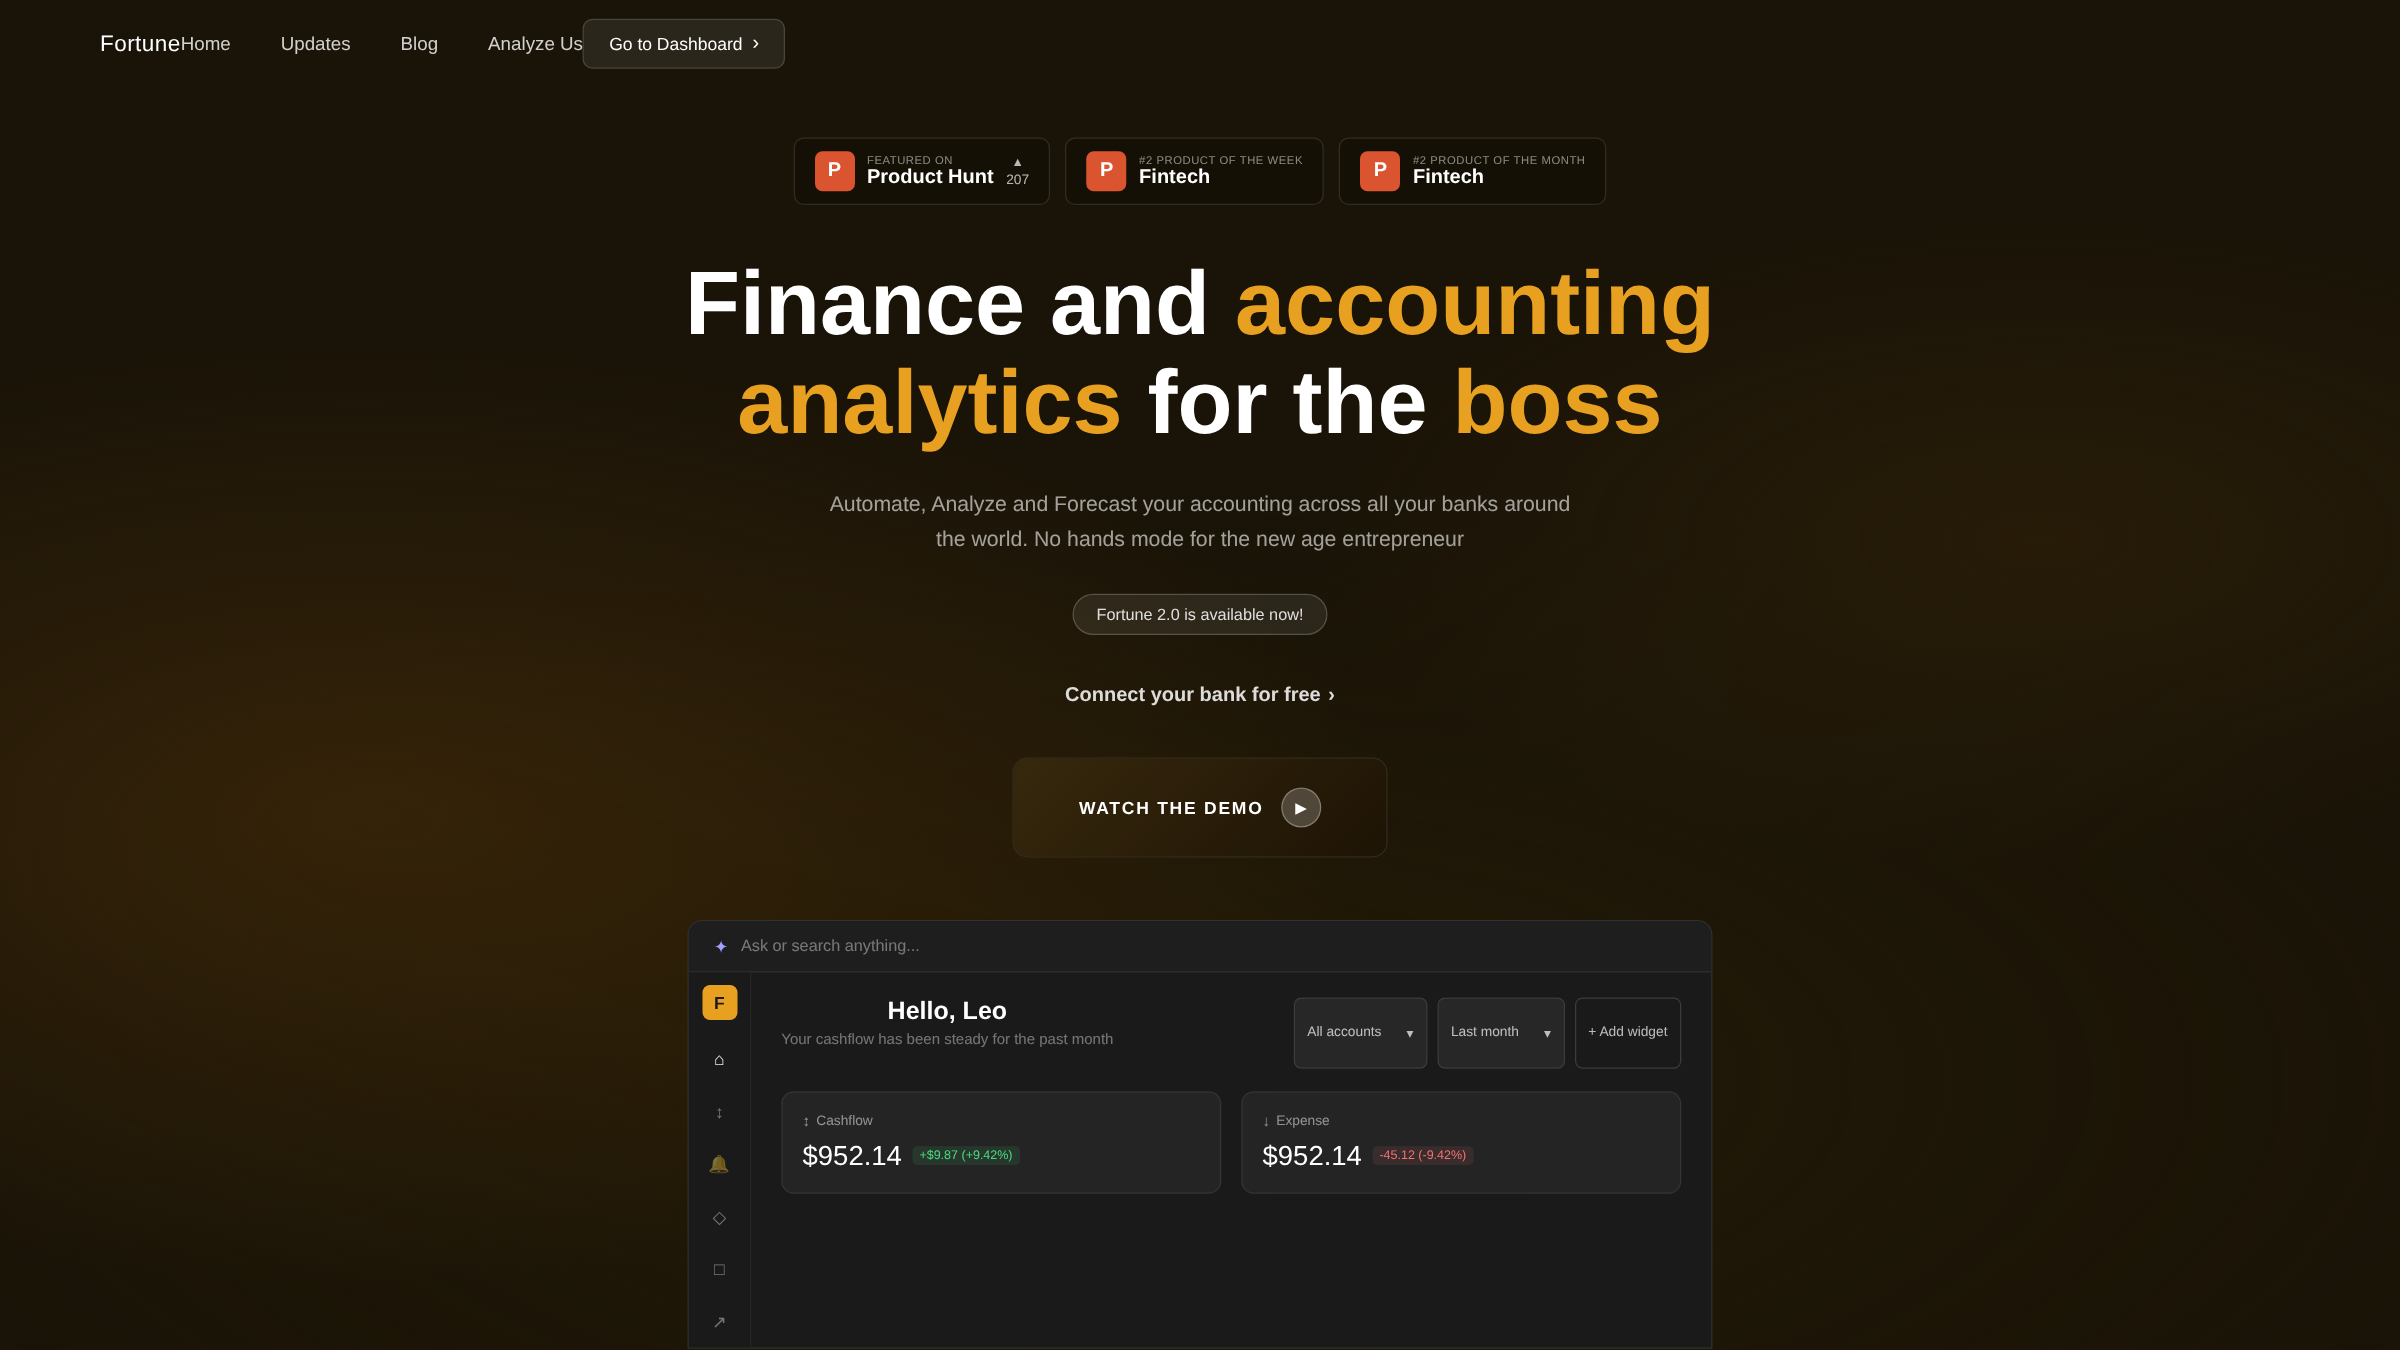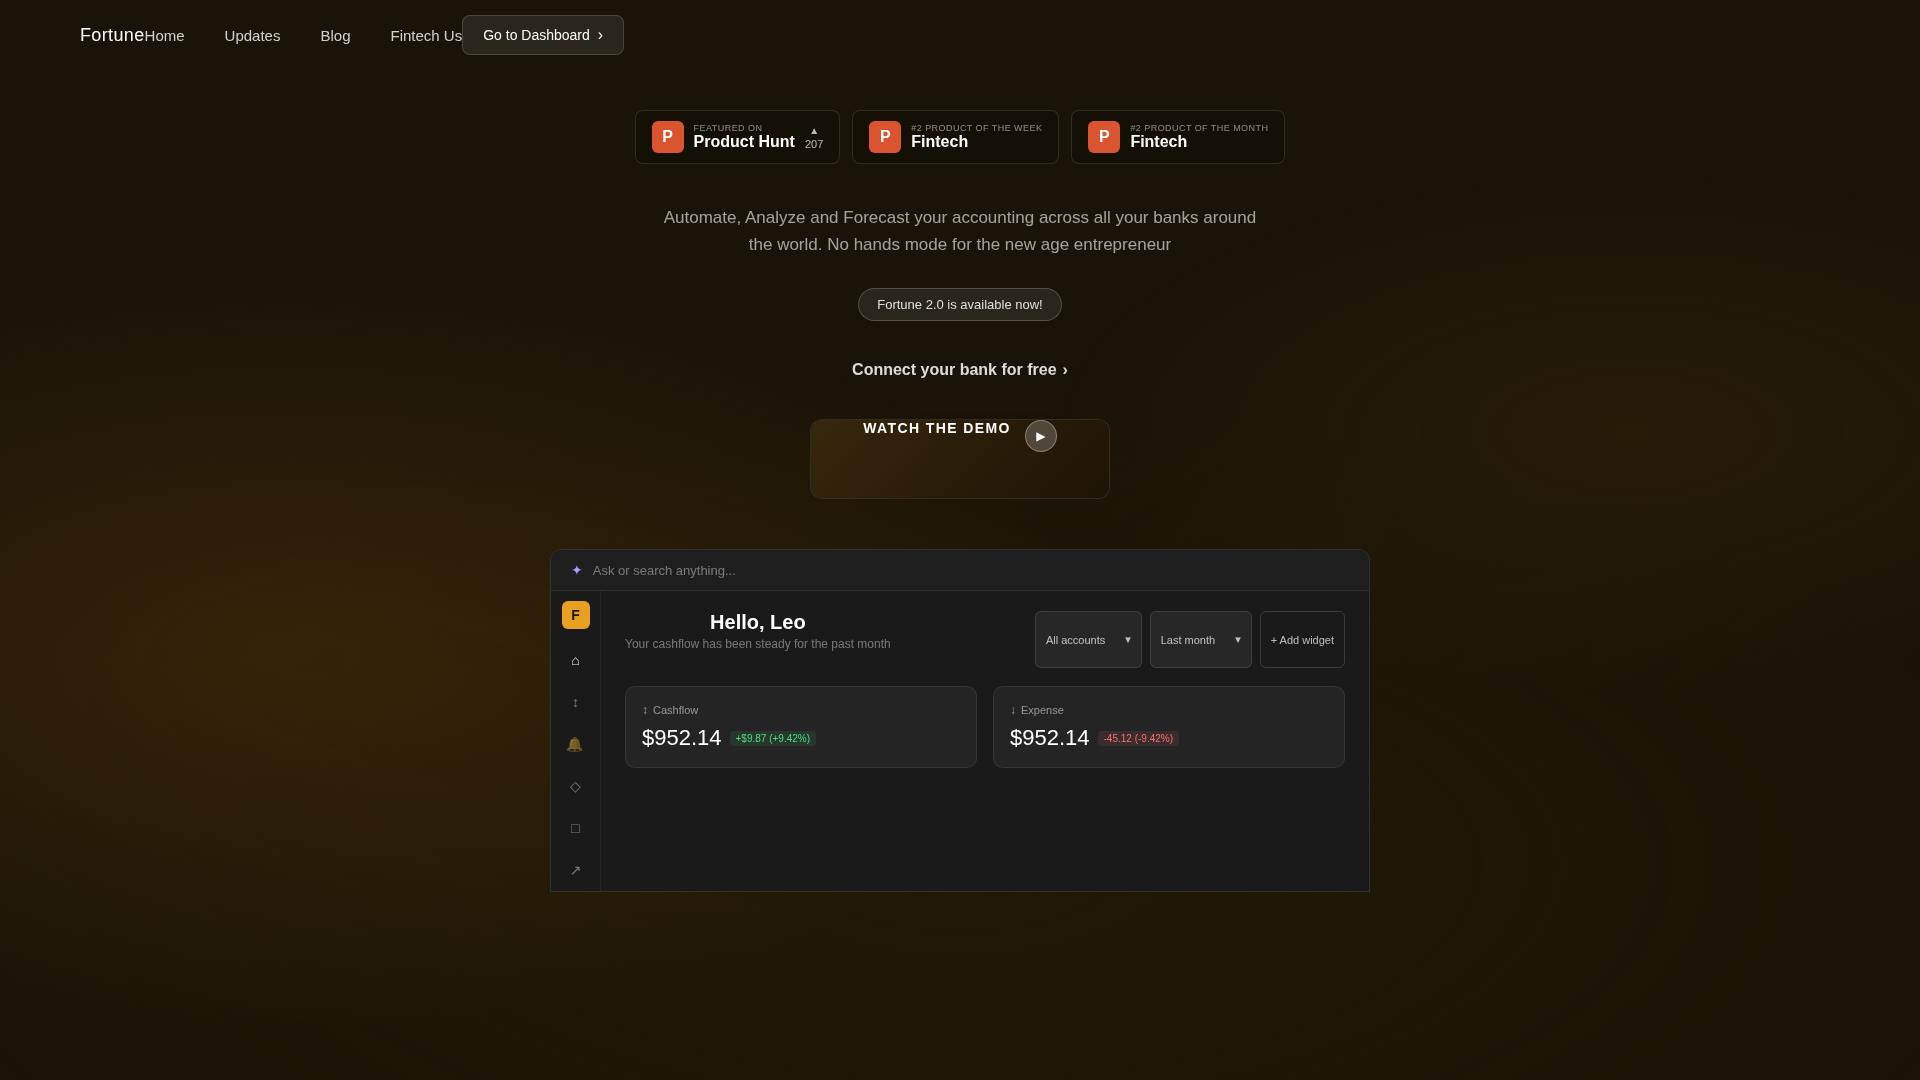--- a/index.html
+++ b/index.html
@@ -220,21 +220,21 @@
       position: absolute;
       inset: 0;
       background: 
         linear-gradient(135deg, rgba(80,60,20,0.5) 0%, rgba(30,20,5,0.9) 100%);
     }
 
     .demo-content {
       position: relative;
       z-index: 2;
       display: flex;
-      align-items: flex-start;
+      align-items: center;
       justify-content: center;
       height: 100%;
       gap: 14px;
     }
 
     .demo-label {
       font-size: 14px;
       font-weight: 600;
       color: #fff;
       letter-spacing: 0.1em;
@@ -442,21 +442,21 @@
 </head>
 <body>
 
 <nav>
   <span class="nav-logo">Fortune</span>
 
   <div class="nav-links">
     <span class="nav-link">Home</span>
     <span class="nav-link">Updates</span>
     <span class="nav-link">Blog</span>
-    <span class="nav-link">Fintech Us</span>
+    <span class="nav-link">Analyze Us</span>
   </div>
 
   <button class="nav-cta">
     <span>Go to Dashboard</span>
     <span class="arrow">›</span>
   </button>
 </nav>
 
 <section class="hero">
 
@@ -484,20 +484,24 @@
 
     <div class="badge">
       <div class="badge-ph-logo">P</div>
       <div class="badge-text">
         <span class="badge-label">#2 PRODUCT OF THE MONTH</span>
         <span class="badge-title">Fintech</span>
       </div>
     </div>
   </div>
 
+  <h1 class="hero-heading">
+    <span class="white-text">Finance and </span><span class="gold-text">accounting</span><br>
+    <span class="gold-text">analytics</span><span class="white-text"> for the </span><span class="gold-text">boss</span>
+  </h1>
 
   <p class="hero-sub">Automate, Analyze and Forecast your accounting across all your banks around the world. No hands mode for the new age entrepreneur</p>
 
   <div class="version-badge">Fortune 2.0 is available now!</div>
 
   <a class="connect-bank">
     <span>Connect your bank for free</span>
     <span class="chevron">›</span>
   </a>
 

